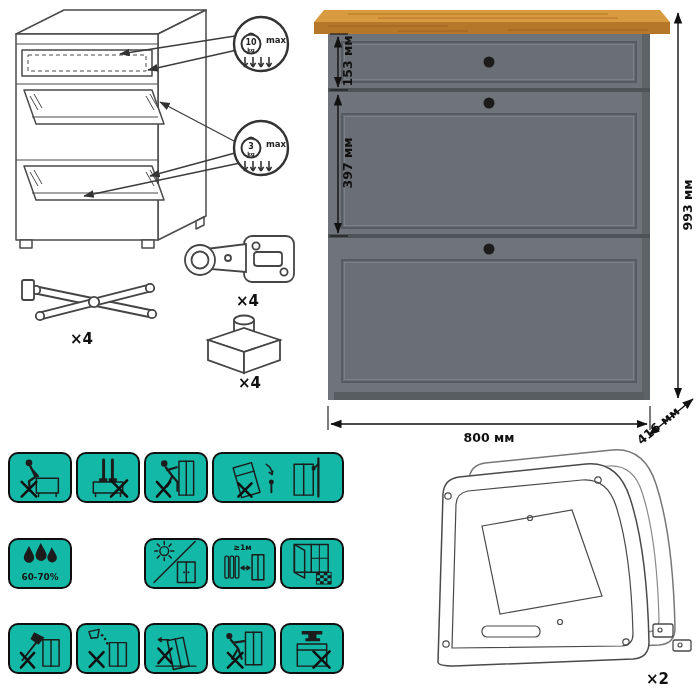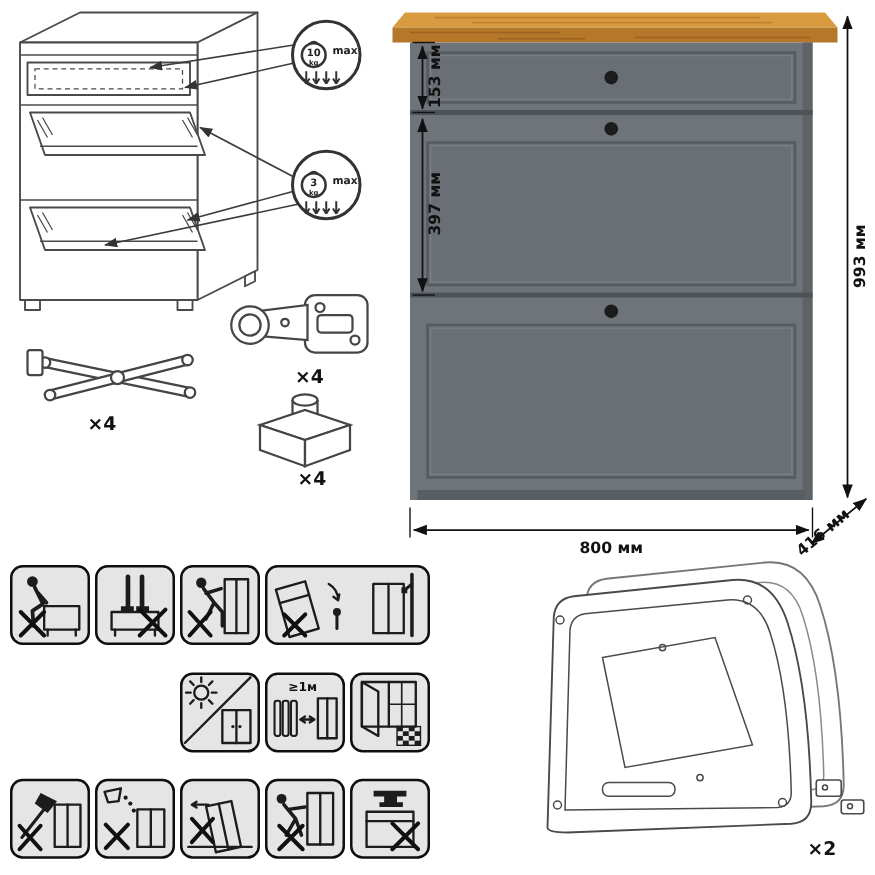--- a/index.html
+++ b/index.html
@@ -1,19 +1,19 @@
 <!DOCTYPE html>
 <html><head>
 <meta charset="utf-8">
 <style>
 *{margin:0;padding:0;box-sizing:border-box}
 body{width:700px;height:700px;background:#fff;font-family:"DejaVu Sans",sans-serif}
 .canvas{position:relative;width:700px;height:700px;background:#fff;overflow:hidden}
 .abs{position:absolute}
-.ic{position:absolute;width:64px;height:64px;border:2.6px solid #0f0f0f;border-radius:10px;background:#e5e5e5}
+.ic{position:absolute;width:64px;height:51px;border:2.6px solid #0f0f0f;border-radius:10px;background:#14b8a6}
 .ic.wide{width:132px}
 .ic svg{position:absolute;left:0;top:0;width:100%;height:100%}
 .s{stroke:#1c1c1c;stroke-width:2;fill:none;stroke-linecap:round;stroke-linejoin:round}
 .f{fill:#1c1c1c;stroke:none}
 .x path{stroke:#101010;stroke-width:3.4;stroke-linecap:round;fill:none}
 .wf{fill:#ffffff;stroke:#4a4a4a;stroke-width:1.5;stroke-linejoin:round}
 .wf2{fill:none;stroke:#4a4a4a;stroke-width:1.2}
 .lead{stroke:#3c3c3c;stroke-width:1.3}
 .dim{stroke:#111;stroke-width:1.4}
 .dimtick{stroke:#111;stroke-width:1.1}
@@ -273,20 +273,30 @@
       <g>
         <line class="s" style="stroke-width:3" x1="121" y1="6" x2="121" y2="58"></line>
         <rect class="s" x="88" y="14" width="26" height="42"></rect>
         <line class="s" x1="101" y1="14" x2="101" y2="56"></line>
         <path class="s" style="stroke-width:2.6" d="M114,20 L121,14"></path>
         <rect class="f" x="112" y="17" width="5" height="5"></rect>
       </g>
     </svg>
   </div>
 
+  <div class="ic" style="left:8px;top:538px">
+    <svg viewBox="0 0 64 64">
+      <g class="f">
+        <path d="M17,8 C13,16 10,20 10,24 a7,7 0 0 0 14,0 C24,20 21,16 17,8 Z"></path>
+        <path d="M33,4 C29,12 26,17 26,21 a7.5,7.5 0 0 0 15,0 C41,17 37,12 33,4 Z"></path>
+        <path d="M48,10 C45,17 42,21 42,24 a6.5,6.5 0 0 0 13,0 C55,21 52,17 48,10 Z"></path>
+      </g>
+      <text class="lbl12 tc" x="32" y="55">60-70%</text>
+    </svg>
+  </div>
 
 
   <div class="ic" style="left:144px;top:538px">
     <svg viewBox="0 0 64 64">
       <line class="s" x1="2" y1="58" x2="58" y2="2"></line>
       <g class="s">
         <circle cx="16" cy="15" r="6"></circle>
         <path d="M16,6 v-4 M16,24 v4 M7,15 h-4 M25,15 h4 M9.5,8.5 l-3,-3 M22.5,8.5 l3,-3 M9.5,21.5 l-3,3 M22.5,21.5 l3,3"></path>
       </g>
       <g class="s">

